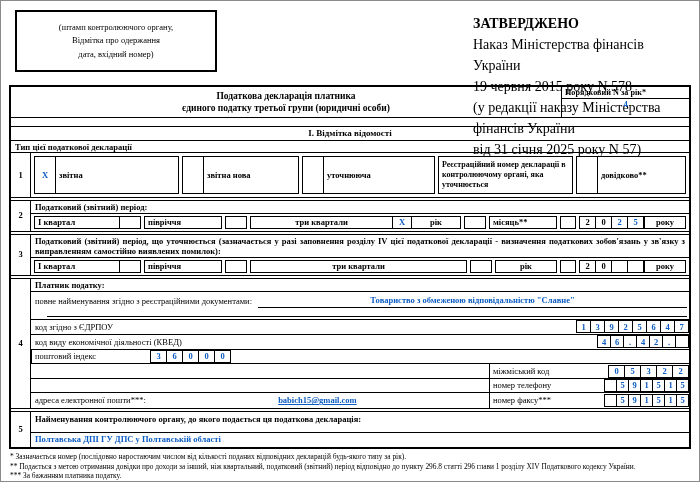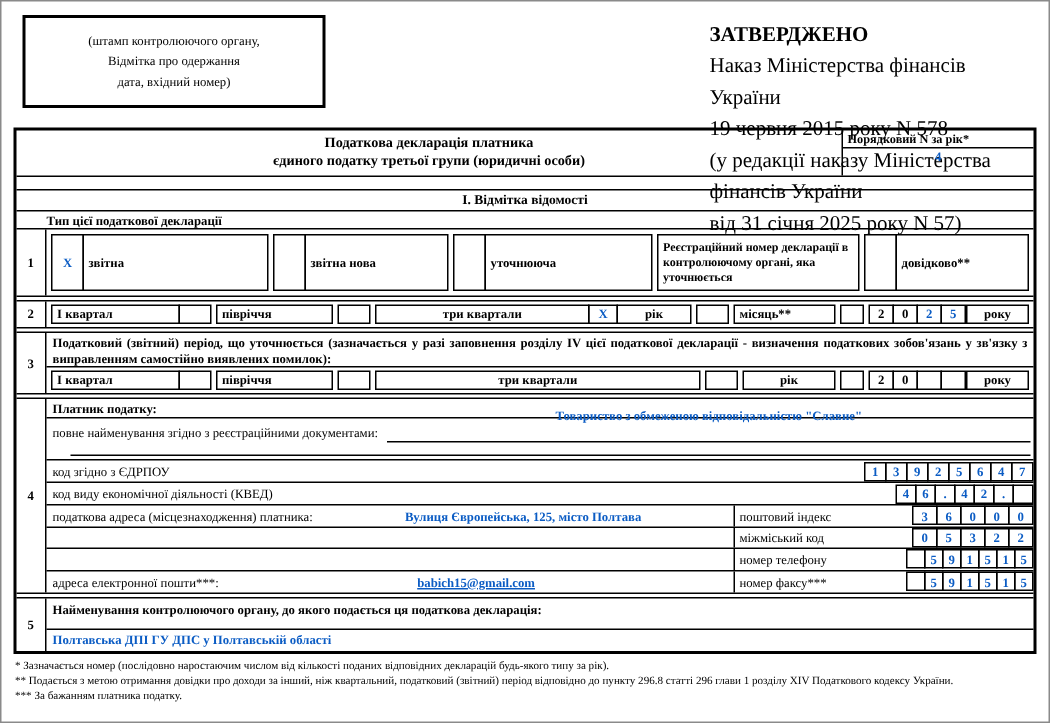--- a/index.html
+++ b/index.html
@@ -25,21 +25,21 @@
   .r { border-bottom:1px solid #000; }
   .spacer { height:3px; border-bottom:1px solid #000; }
 
   .title-row { display:flex; }
   .title-main { flex:1; text-align:center; font-weight:bold; font-size:9.5px; padding:3px 0 2px; line-height:1.3; }
   .serial-box { width:128px; border-left:1px solid #000; display:flex; flex-direction:column; }
   .serial-label { font-weight:bold; padding:1px 3px 0; border-bottom:1px solid #000; font-size:8.2px; }
   .serial-value { flex:1; text-align:center; font-weight:bold; }
   .empty-row { height:9px; }
   .sec-head { text-align:center; font-weight:bold; font-size:9px; padding:1px 0; }
-  .type-head { font-weight:bold; padding:1px 20px 0; height:12px; }
+  .type-head { font-weight:bold; padding:1px 4px 0; height:12px; }
 
   .numrow { display:flex; align-items:stretch; }
   .row-num { width:20px; border-right:1px solid #000; display:flex; align-items:center;
              justify-content:center; font-weight:bold; flex:none; }
   .row-body { flex:1; min-width:0; }
 
   .strip { display:flex; align-items:stretch; }
   .cb { border:1px solid #000; display:flex; align-items:center; padding:0 3px; flex:none; min-width:0; }
   .cb + .cb { margin-left:-1px; }
   .ml3 { margin-left:3px !important; }
@@ -57,21 +57,21 @@
            font-weight:bold; height:100%; }
   .dcell + .dcell { margin-left:-1px; }
   .w17 { width:17px; } .w16 { width:16px; } .w15 { width:15px; } .w14 { width:14px; } .w13 { width:13px; }
 
   
   .r4sub { display:flex; align-items:center; padding:0 0 0 4px; }
   .bb { border-bottom:1px solid #000; }
   .payer-head { font-weight:bold; height:13px; padding-top:1px; }
   .name-row { height:18px; }
   .name-value { flex:1; text-align:center; font-weight:bold; border-bottom:1px solid #000;
-                margin:0 2px 2px 6px; padding-bottom:12px; align-self:flex-end; }
+                margin:0 2px 2px 6px; padding-bottom:1px; align-self:flex-end; }
   .underline-row { height:10px; }
   .writeline { flex:1; border-bottom:1px solid #000; height:7px; margin:0 2px 2px 12px; align-self:flex-end; }
   .coderow { height:15px; }
   .coderow .lbl { flex:1; }
   .cells { display:flex; align-items:center; height:13px; margin-left:auto; }
   .r4split { display:flex; align-items:stretch; }
   .r4left { flex:1; display:flex; align-items:center; min-width:0; padding-left:4px; }
   .r4right { width:200px; border-left:1px solid #000; display:flex; align-items:center; flex:none; padding-left:3px; }
   .r4row { height:14.5px; }
   .addr-value { flex:1; text-align:center; font-weight:bold; }
@@ -134,20 +134,21 @@
         <div class="cb reg-cell ml3" style="width:135px">Реєстраційний номер декларації в контролюючому органі, яка уточнюється</div>
         <div class="cb ml3" style="width:22px"></div>
         <div class="cb bold" style="flex:1">довідково**</div>
       </div>
     </div>
     <div class="spacer r"></div>
 
     <div class="numrow r">
       <div class="row-num">2</div>
       <div class="row-body">
+        <div class="sub-head">Податковий (звітний) період:</div>
         <div class="strip period-cells">
           <div class="cb bold" style="width:86px">І квартал</div>
           <div class="cb" style="width:22px"></div>
           <div class="cb bold ml3" style="width:78px">півріччя</div>
           <div class="cb ml3" style="width:22px"></div>
           <div class="cb bold center ml3" style="flex:1">три квартали</div>
           <div class="cb blue bold center" style="width:20px">X</div>
           <div class="cb bold center" style="width:50px">рік</div>
           <div class="cb ml3" style="width:22px"></div>
           <div class="cb bold ml3" style="width:68px">місяць**</div>
@@ -219,24 +220,20 @@
             <div class="dcell w14 blue">6</div>
             <div class="dcell w14 blue">.</div>
             <div class="dcell w14 blue">4</div>
             <div class="dcell w14 blue">2</div>
             <div class="dcell w14 blue">.</div>
             <div class="dcell w14 blue"></div>
           </div>
         </div>
 
         <div class="r4split r4row bb">
-          <div class="r4left">
-            <div>податкова адреса (місцезнаходження) платника:</div>
-            <div class="addr-value blue">Вулиця Європейська, 125, місто Полтава</div>
-          </div>
           <div class="r4right">
             <div class="lbl" style="flex:1">поштовий індекс</div>
             <div class="cells">
               <div class="dcell w17 blue">3</div>
               <div class="dcell w17 blue">6</div>
               <div class="dcell w17 blue">0</div>
               <div class="dcell w17 blue">0</div>
               <div class="dcell w17 blue">0</div>
             </div>
           </div>

